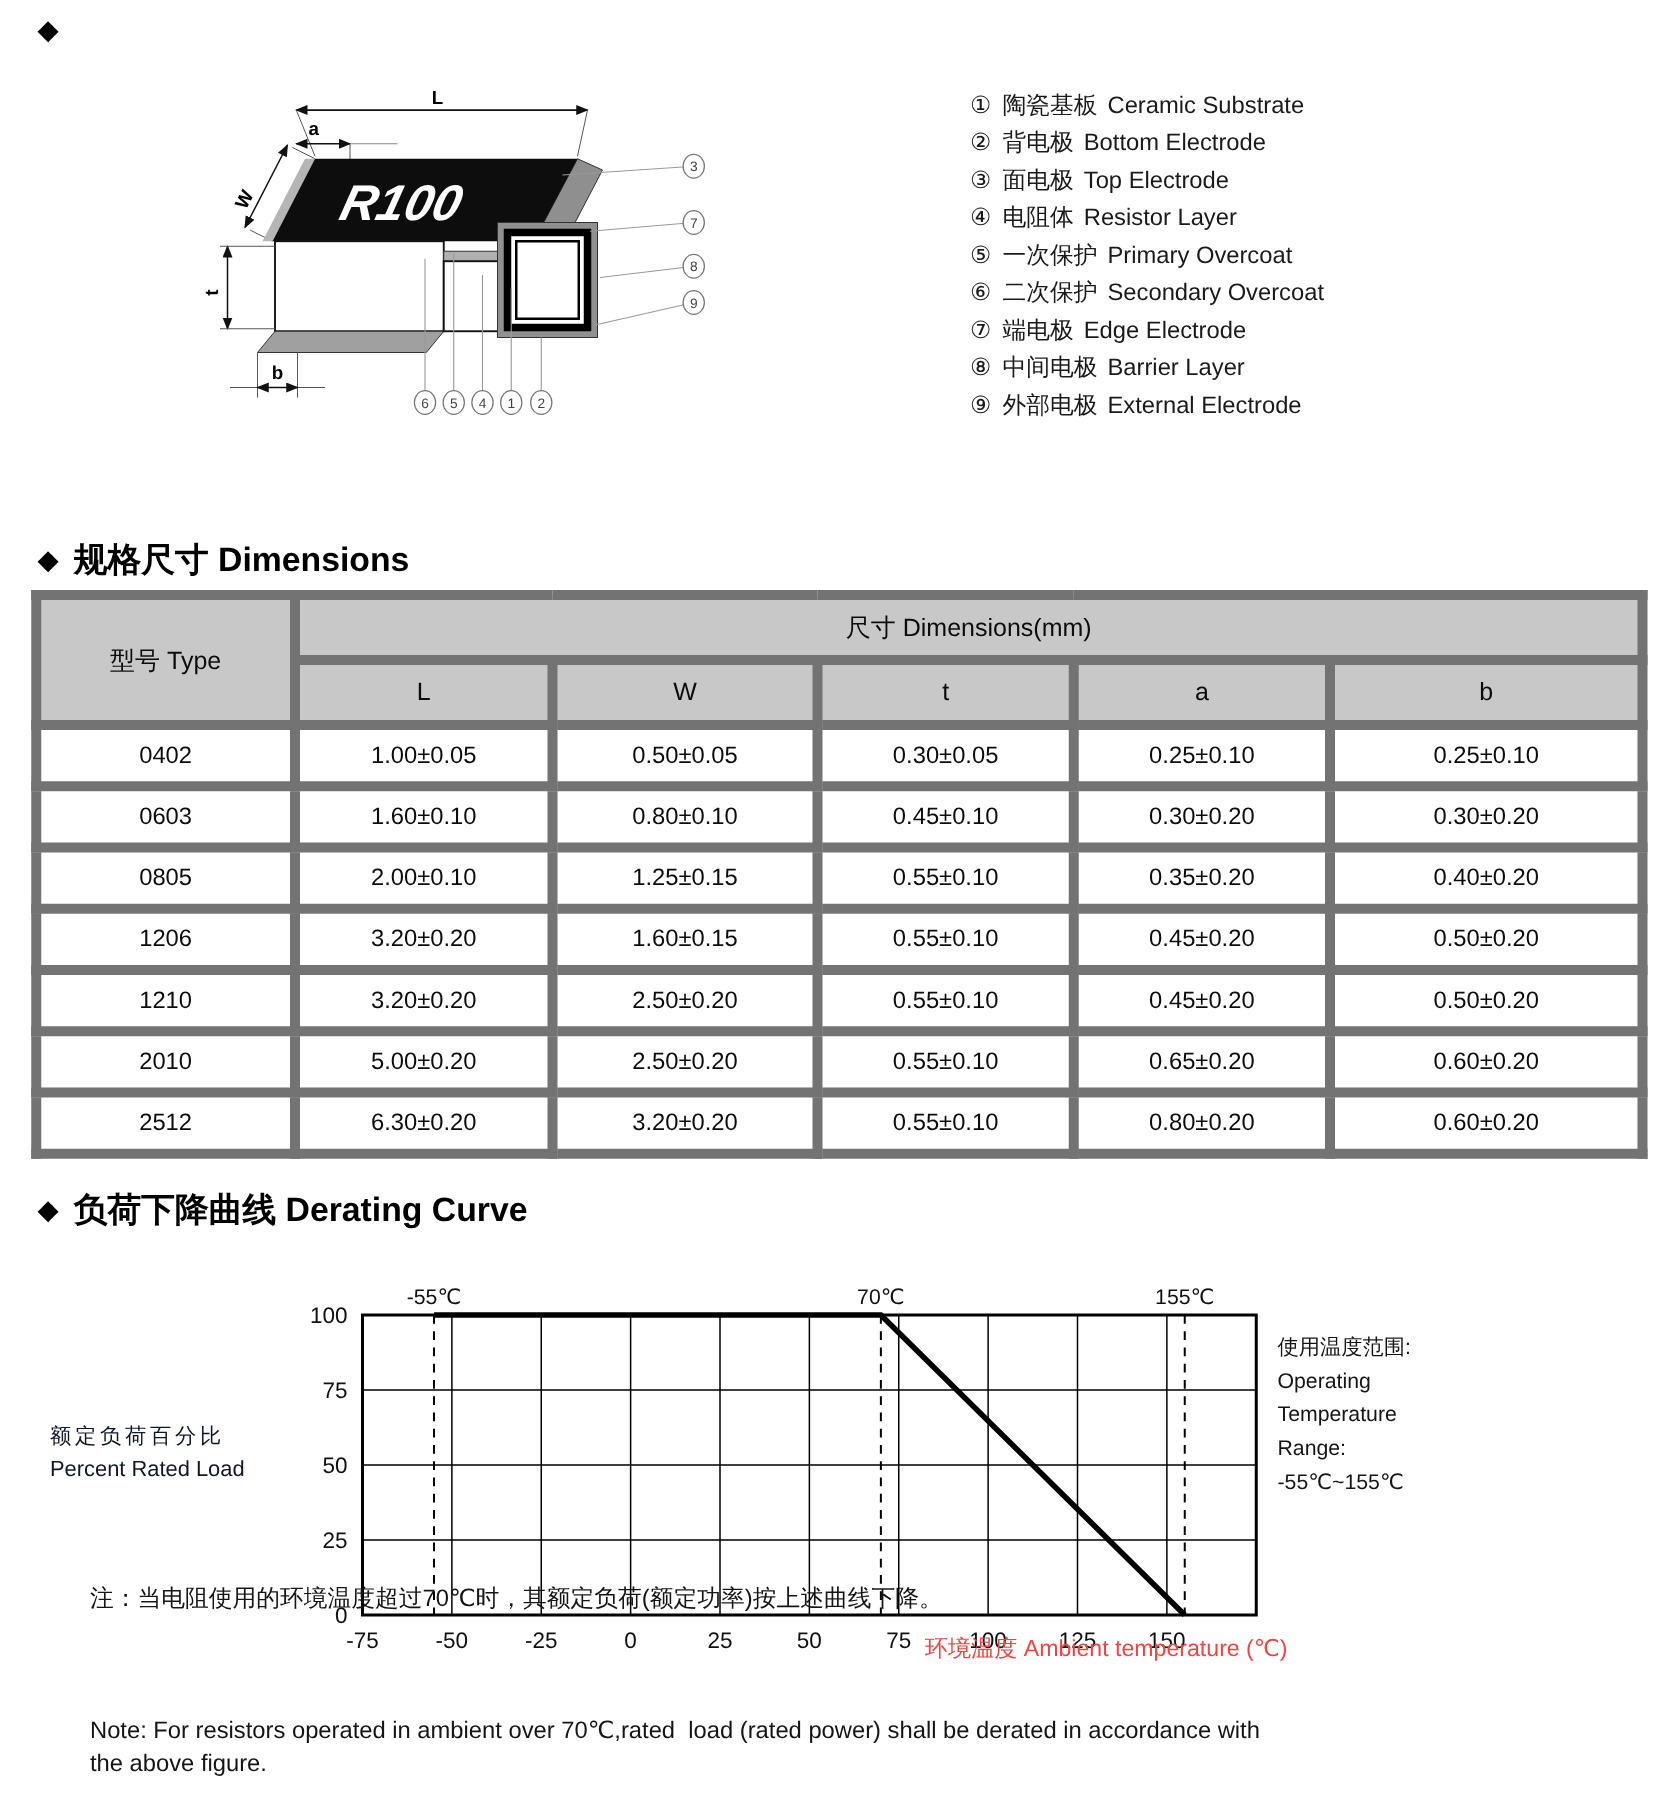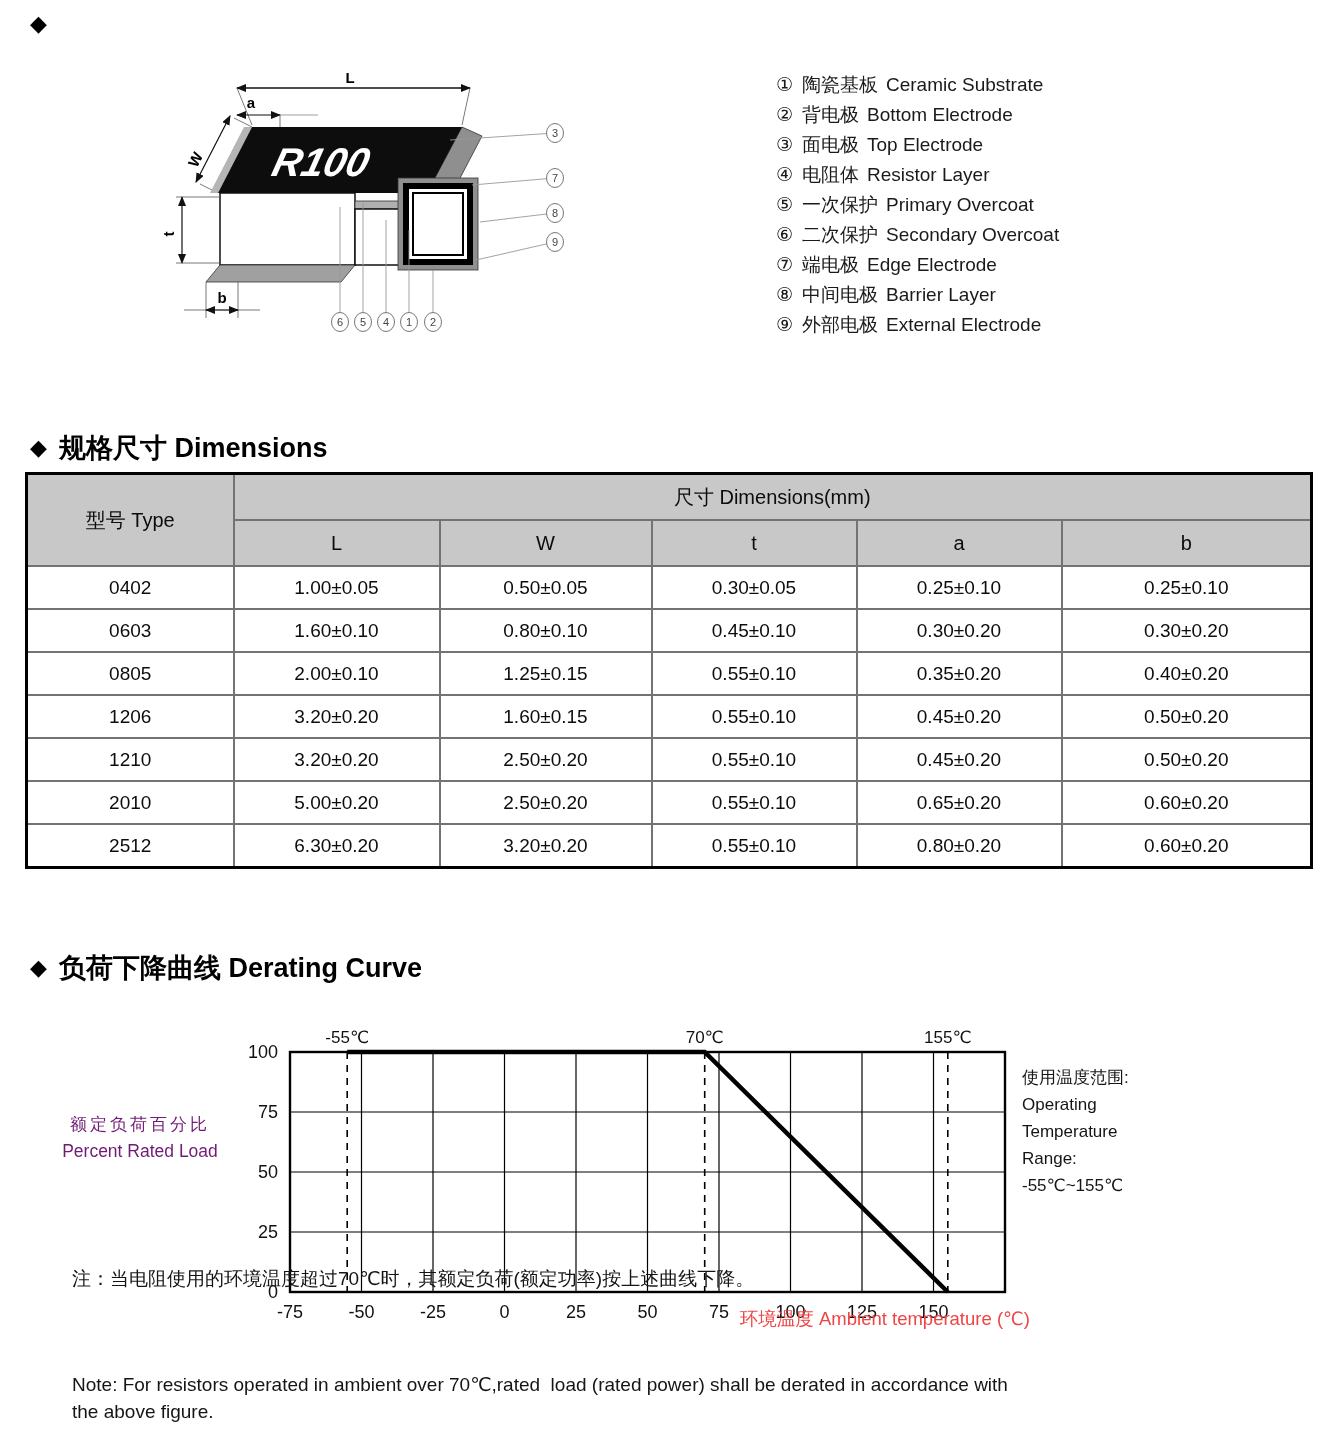--- a/index.html
+++ b/index.html
@@ -20,28 +20,28 @@
   .legend-row{height:30px;line-height:30px;white-space:nowrap;}
   .legend-row .num{display:inline-block;width:26px;}
   .legend-row .zh{margin-right:8px;}
   
   #dims-table{
     position:absolute;left:25px;top:472px;width:1285px;
     border-collapse:collapse;table-layout:fixed;
     font-size:19px;color:#0c0c0c;
   }
   #dims-table th,#dims-table td{
-    border:2px solid #737373;text-align:center;vertical-align:middle;padding:0;margin-left:44px;
+    border:8px solid #737373;text-align:center;vertical-align:middle;padding:0;margin-left:44px;
   }
   #dims-table{border:3px solid #000;}
   #dims-table thead th{background:#c8c8c8;font-weight:normal;font-size:20px;height:44px;}
   #dims-table tbody td{background:#fff;height:41px;white-space:pre;}
   
   #chart-svg{position:absolute;left:230px;top:1028px;}
-  #ylabel{position:absolute;left:40px;top:1112px;width:200px;text-align:center;color:#701a75;}
+  #ylabel{position:absolute;left:40px;top:1136px;width:200px;text-align:left;color:#0f172a;}
   #ylabel .zh{font-size:17px;letter-spacing:3px;line-height:26px;}
   #ylabel .en{font-size:17.5px;line-height:26px;white-space:nowrap;}
   #side-note{position:absolute;left:1022px;top:1064px;font-size:17px;line-height:27px;color:#151515;}
   #xaxis-title{position:absolute;left:240px;top:1306px;width:790px;text-align:right;font-size:18.5px;color:#ef4444;}
   .note{position:absolute;left:72px;font-size:19px;color:#151515;white-space:pre-wrap;}
   #note-zh{top:1266px;}
   #note-en1{top:1373px;text-align:right;}
   #note-en2{top:1401px;}
   svg text{font-family:"Liberation Sans","DejaVu Sans",sans-serif;}
 </style>

